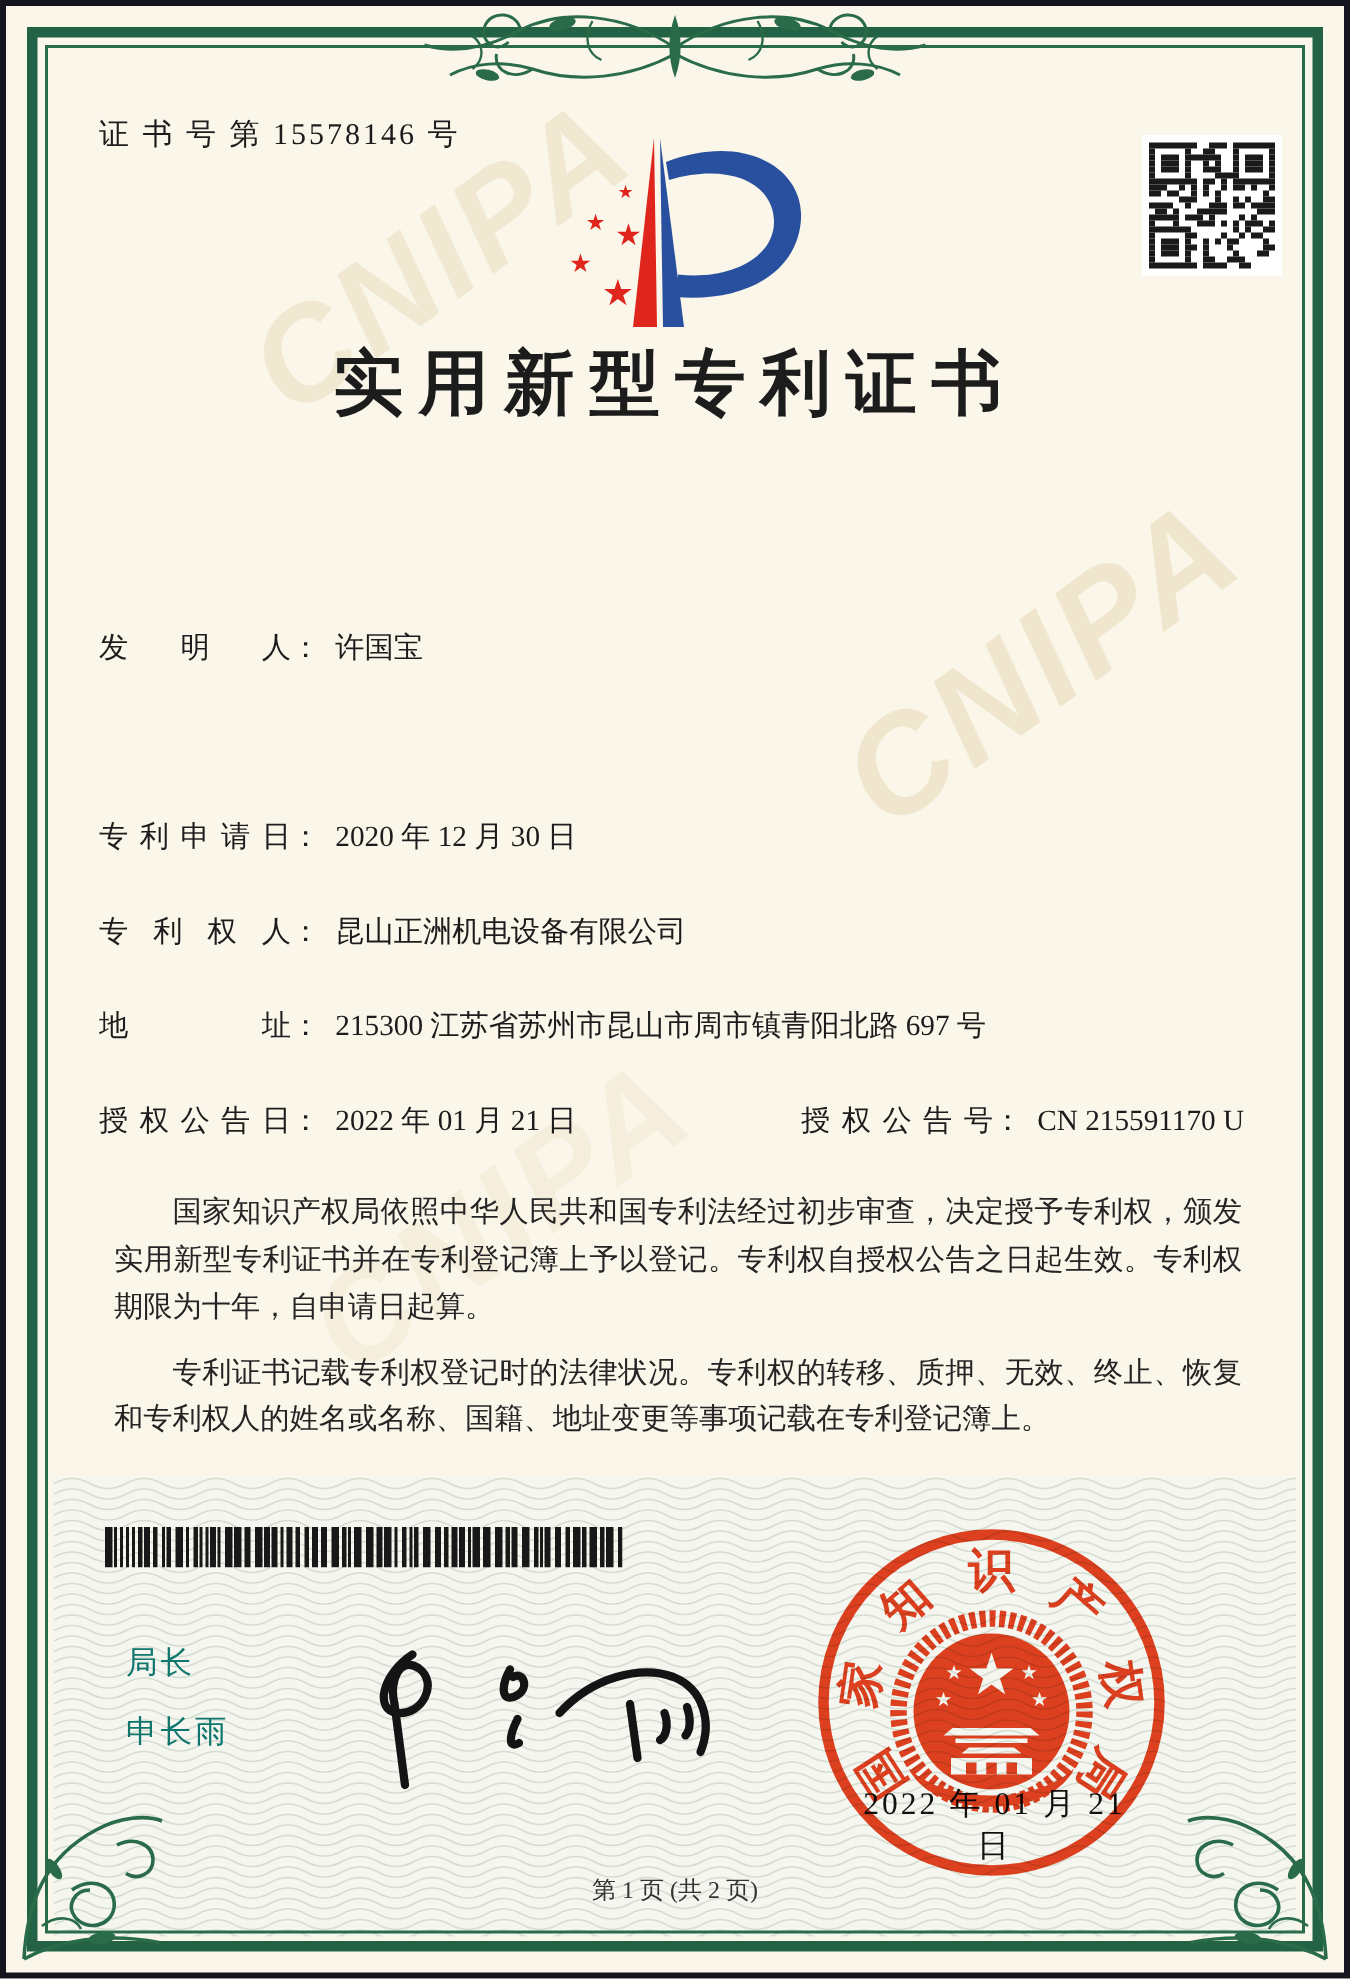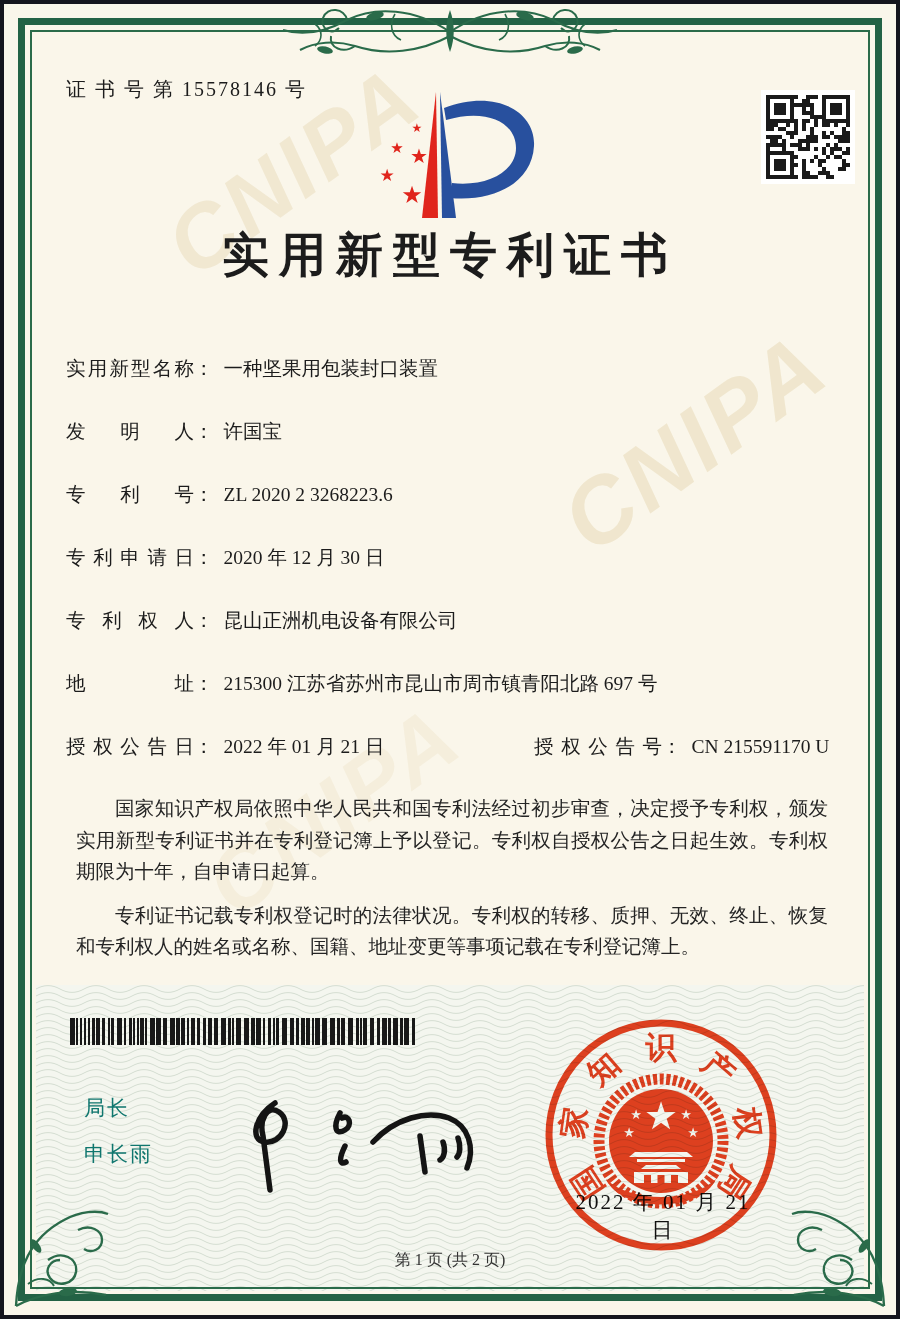--- a/index.html
+++ b/index.html
@@ -382,28 +382,22 @@
         <rect x="45" y="85" width="4" height="4"></rect>
         <rect x="49" y="85" width="4" height="4"></rect>
         <rect x="53" y="85" width="4" height="4"></rect>
         <rect x="65" y="85" width="4" height="4"></rect>
         <rect x="69" y="85" width="4" height="4"></rect>
       </g>
   </svg>
 
   <div class="title">实用新型专利证书</div>
 
-  <div class="field-row" style="top:355px">
-    <span class="f-label">实用新型名称</span><span class="f-colon">：</span><span class="f-value">一种坚果用包装封口装置</span>
-  </div>
   <div class="field-row" style="top:418px">
     <span class="f-label">发明人</span><span class="f-colon">：</span><span class="f-value">许国宝</span>
-  </div>
-  <div class="field-row" style="top:481px">
-    <span class="f-label">专利号</span><span class="f-colon">：</span><span class="f-value">ZL 2020 2 3268223.6</span>
   </div>
   <div class="field-row" style="top:544px">
     <span class="f-label">专利申请日</span><span class="f-colon">：</span><span class="f-value">2020 年 12 月 30 日</span>
   </div>
   <div class="field-row" style="top:607px">
     <span class="f-label">专利权人</span><span class="f-colon">：</span><span class="f-value">昆山正洲机电设备有限公司</span>
   </div>
   <div class="field-row" style="top:670px">
     <span class="f-label">地址</span><span class="f-colon">：</span><span class="f-value">215300  江苏省苏州市昆山市周市镇青阳北路 697 号</span>
   </div>

